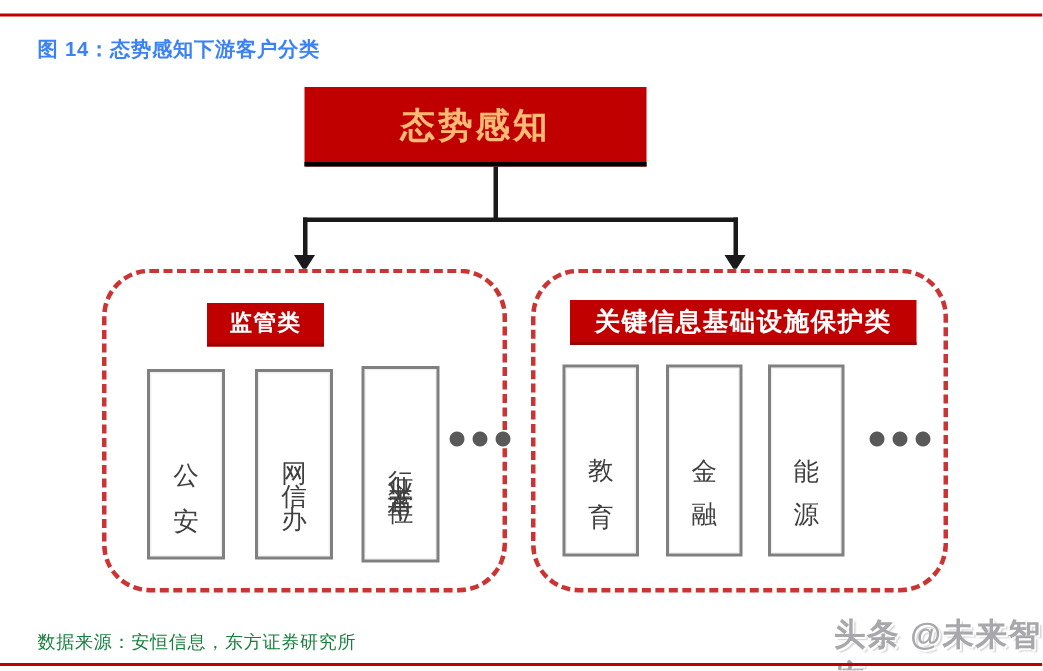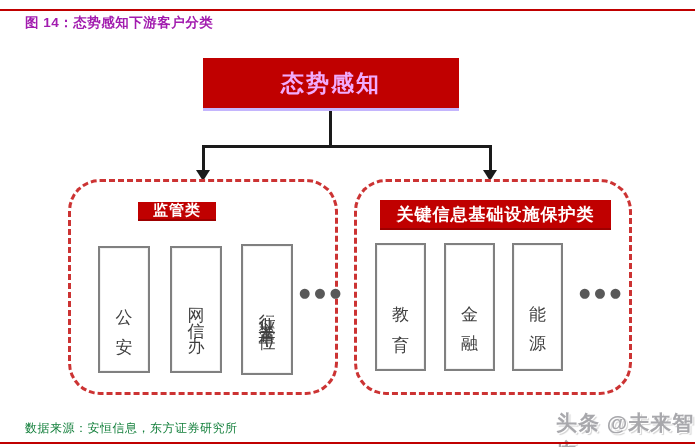--- a/index.html
+++ b/index.html
@@ -6,28 +6,28 @@
   html,body { background:#ffffff; }
   body { font-family:"Liberation Sans","DejaVu Sans",sans-serif; }
   .canvas {
     position:relative; width:695px; height:447px; background:#ffffff;
     overflow:hidden;
   }
   .rule { position:absolute; left:0; width:695px; height:2px; background:#c00000; }
   .rule-top { top:9px; }
   .rule-bottom { top:442px; }
   .fig-title {
-    position:absolute; left:25px; top:14px;
-    color:#a21caf; font-weight:bold; font-size:13.5px; letter-spacing:0.5px;
+    position:absolute; left:25px; top:24px;
+    color:#3b82f6; font-weight:bold; font-size:13.5px; letter-spacing:0.5px;
   }
   .root-box {
-    position:absolute; left:203px; top:58px; width:256px; height:53px;
-    background:#c00000; border-bottom:3px solid #c4b5fd;
+    position:absolute; left:203px; top:58px; width:228px; height:53px;
+    background:#c00000; border-bottom:3px solid #000000;
     display:flex; align-items:center; justify-content:center;
-    color:#f0abfc; font-weight:bold; font-size:23px; letter-spacing:2px;
+    color:#fdba74; font-weight:bold; font-size:23px; letter-spacing:2px;
   }
   .conn { position:absolute; background:#1a1a1a; }
   .conn-stem  { left:329px; top:111px; width:3px; height:35px; }
   .conn-horiz { left:202px; top:145px; width:290px; height:3px; }
   .conn-dropL { left:202px; top:145px; width:3px; height:26px; }
   .conn-dropR { left:489px; top:145px; width:3px; height:26px; }
   .arrowhead {
     position:absolute; width:0; height:0;
     border-left:7px solid transparent; border-right:7px solid transparent;
     border-top:11px solid #1a1a1a;
@@ -38,21 +38,21 @@
     position:absolute; top:179px; height:216px;
     border:3px dashed #cc3333; border-radius:32px; background:#ffffff;
   }
   .group-left  { left:68px;  width:270px; }
   .group-right { left:354px; width:278px; }
   .group-label {
     position:absolute; background:#c00000; color:#ffffff; font-weight:bold;
     display:flex; align-items:center; justify-content:center;
     border-bottom:2px solid #9d0000;
   }
-  .group-left .group-label  { left:67px; top:20px; width:78px;  height:19px; font-size:15px; letter-spacing:1px; }
+  .group-left .group-label  { left:67px; top:20px; width:78px;  height:29px; font-size:15px; letter-spacing:1px; }
   .group-right .group-label { left:23px; top:18px; width:231px; height:30px; font-size:17px; letter-spacing:1px; }
   .vbox {
     position:absolute; border:2px solid #808080; background:#ffffff;
     box-shadow:inset 0 0 0 1px #f2f2f2;
     display:flex; align-items:center; justify-content:center;
   }
   .vtext {
     writing-mode:vertical-rl; text-orientation:upright;
     color:#3f3f3f; font-size:17px; line-height:1;
   }

